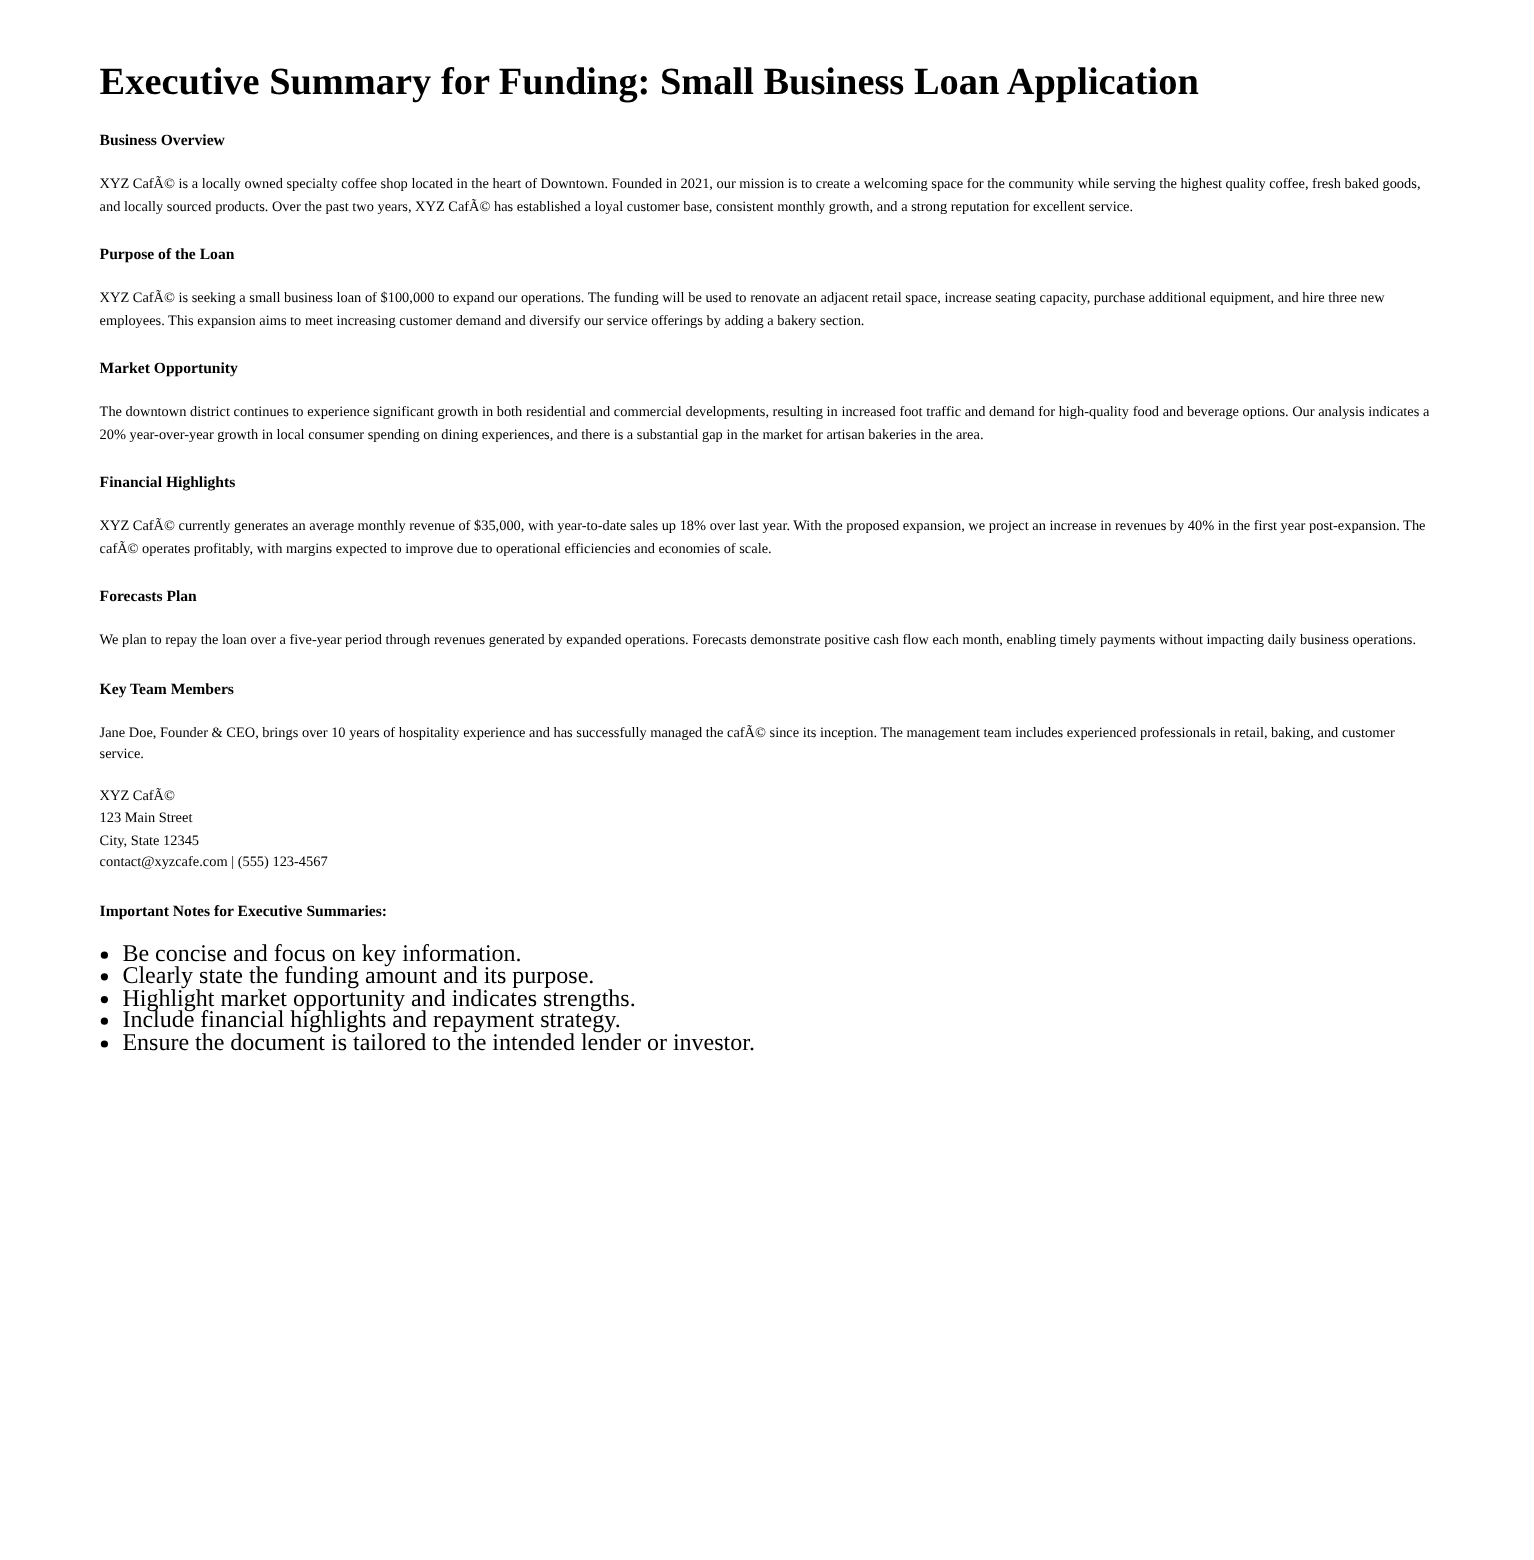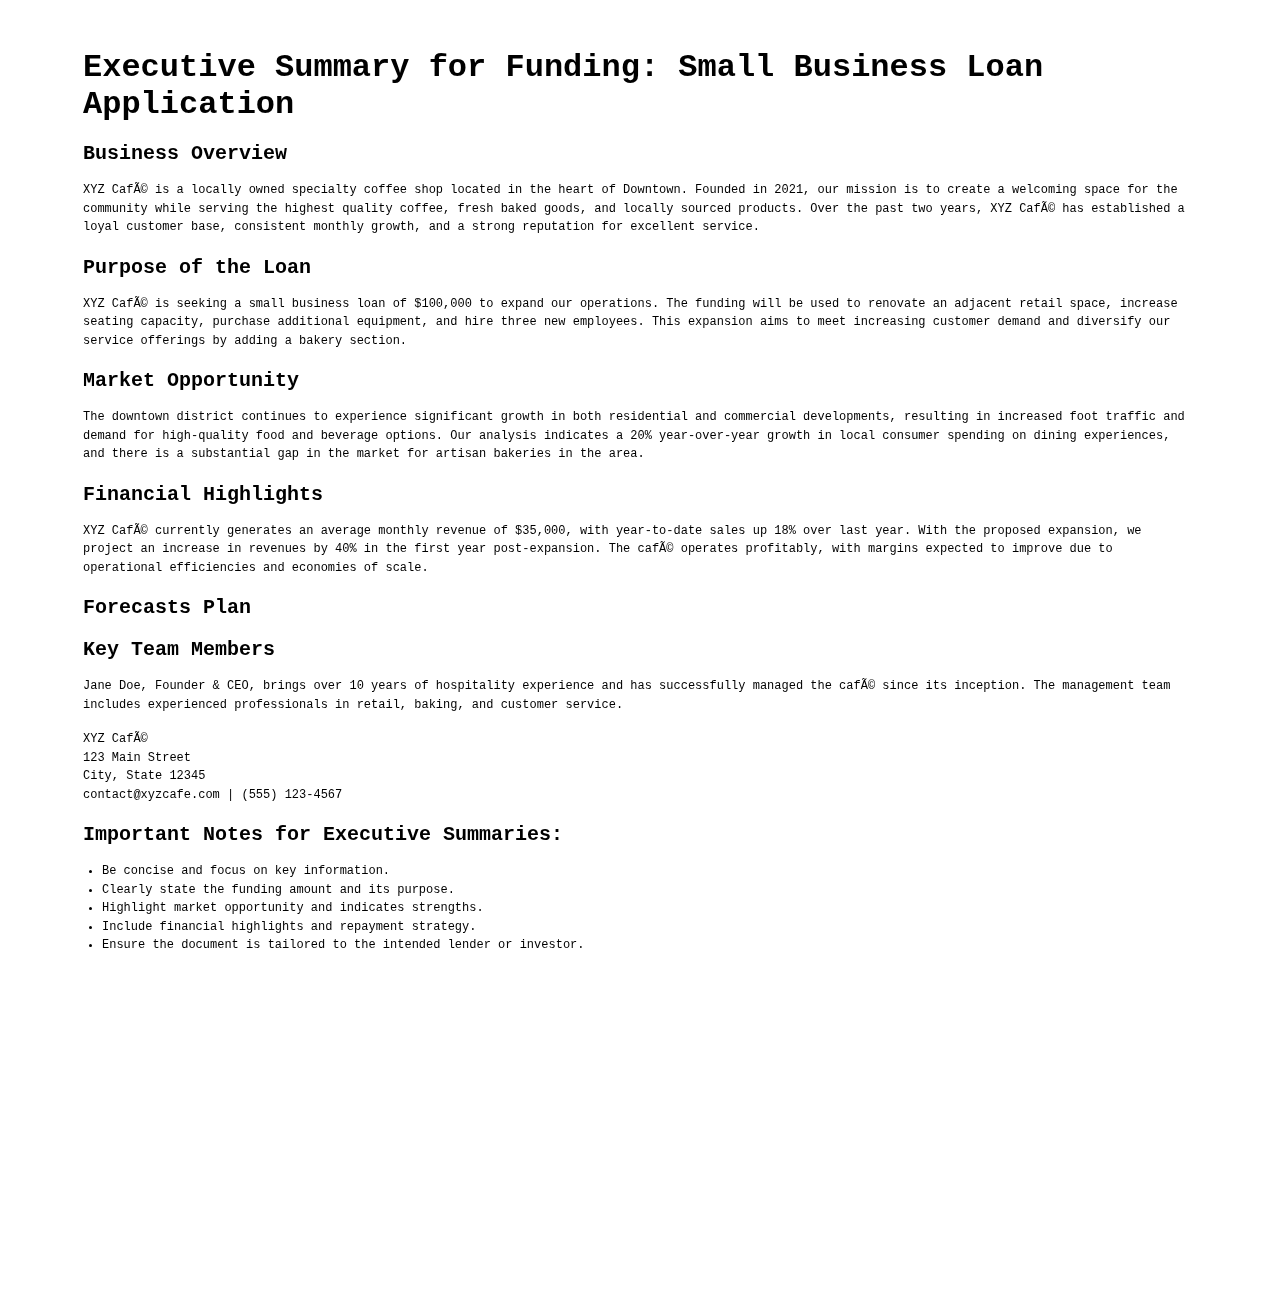--- a/index.html
+++ b/index.html
@@ -1,49 +1,49 @@
 <!DOCTYPE html>
 <html><head>
 <meta charset="utf-8">
 <style>
   html, body { margin: 0; padding: 0; background: #ffffff; }
   .page {
     width: 1278px;
     height: 1300px;
     box-sizing: border-box;
     padding: 49px 83px 0 83px;
-    font-family: Liberation Mono, monospace;
+    font-family: Liberation Serif, serif;
     font-size: 16px;
     color: #000000;
     background: #ffffff;
     overflow: hidden;
   }
   h1.doc-title {
     font-size: 32px;
     line-height: 37px;
     font-weight: bold;
     margin: 0 0 17px 0;
   }
   h3.sec-heading {
-    font-size: 20px;
+    font-size: 13px;
     line-height: 22px;
     font-weight: bold;
     margin: 20px 0 15px 0;
   }
   p.sec-body {
     font-size: 12px;
     line-height: 18.5px;
     margin: 16px 0;
   }
   p.contact-block { font-size: 12px; line-height: 18.5px; margin: 16px 0; }
   p.contact-block span { display: block; }
   ul.notes-list {
     margin: 16px 0;
     padding-left: 19px;
-    font-size: 12px;
+    font-size: 20px;
     line-height: 18.5px;
   }
   ul.notes-list li { margin: 0; padding-left: 0; }
 </style>
 </head>
 <body>
 
 <div class="page">
 
   <h1 class="doc-title">Executive Summary for Funding: Small Business Loan Application</h1>
@@ -54,20 +54,21 @@
   <h3 class="sec-heading">Purpose of the Loan</h3>
   <p class="sec-body">XYZ CafÃ© is seeking a small business loan of $100,000 to expand our operations. The funding will be used to renovate an adjacent retail space, increase seating capacity, purchase additional equipment, and hire three new employees. This expansion aims to meet increasing customer demand and diversify our service offerings by adding a bakery section.</p>
 
   <h3 class="sec-heading">Market Opportunity</h3>
   <p class="sec-body">The downtown district continues to experience significant growth in both residential and commercial developments, resulting in increased foot traffic and demand for high-quality food and beverage options. Our analysis indicates a 20% year-over-year growth in local consumer spending on dining experiences, and there is a substantial gap in the market for artisan bakeries in the area.</p>
 
   <h3 class="sec-heading">Financial Highlights</h3>
   <p class="sec-body">XYZ CafÃ© currently generates an average monthly revenue of $35,000, with year-to-date sales up 18% over last year. With the proposed expansion, we project an increase in revenues by 40% in the first year post-expansion. The cafÃ© operates profitably, with margins expected to improve due to operational efficiencies and economies of scale.</p>
 
   <h3 class="sec-heading">Forecasts Plan</h3>
+  <p class="sec-body">We plan to repay the loan over a five-year period through revenues generated by expanded operations. Forecasts demonstrate positive cash flow each month, enabling timely payments without impacting daily business operations.</p>
 
   <h3 class="sec-heading">Key Team Members</h3>
   <p class="sec-body">Jane Doe, Founder &amp; CEO, brings over 10 years of hospitality experience and has successfully managed the cafÃ© since its inception. The management team includes experienced professionals in retail, baking, and customer service.</p>
 
   <p class="contact-block">
     <span>XYZ CafÃ©</span>
     <span>123 Main Street</span>
     <span>City, State 12345</span>
     <span>contact@xyzcafe.com | (555) 123-4567</span>
   </p>

